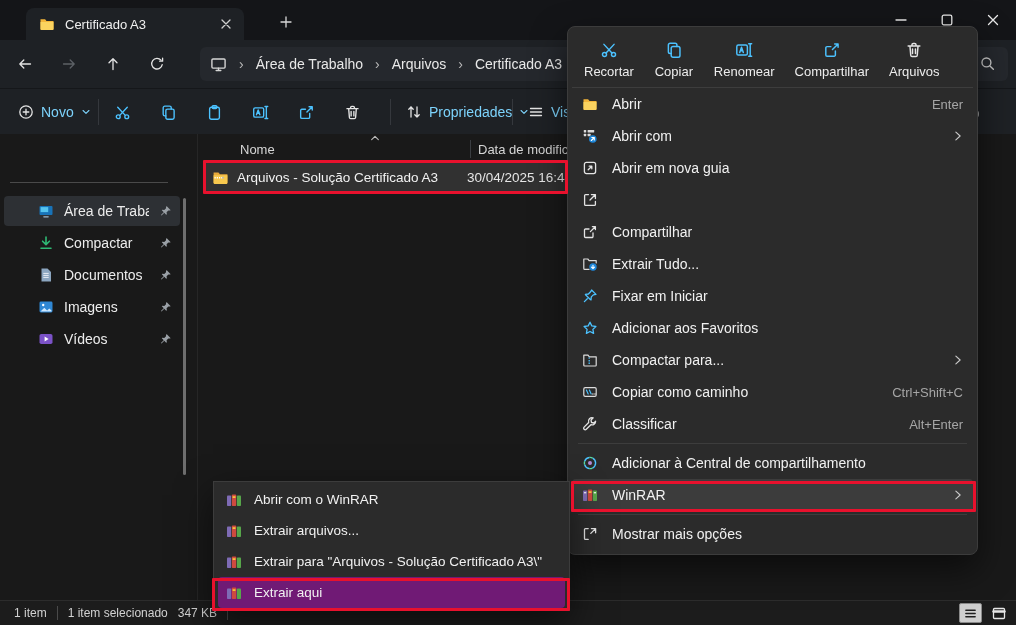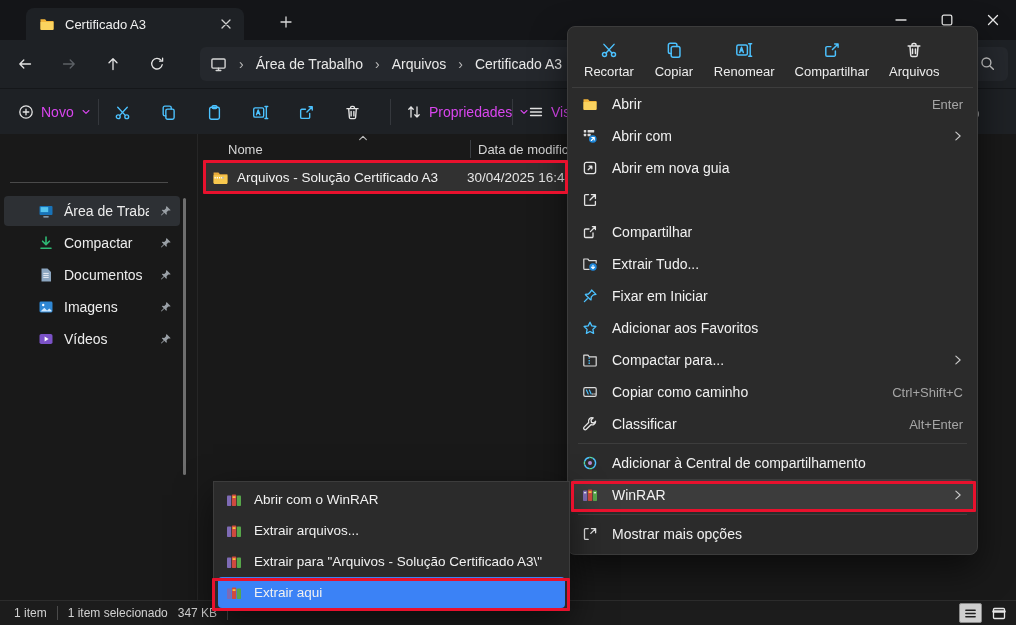--- a/index.html
+++ b/index.html
@@ -30,21 +30,21 @@
   .addressbar{position:absolute;left:200px;top:7px;width:590px;height:34px;background:#25282d;border-radius:6px;
               display:flex;align-items:center;gap:6px;padding:0 10px;color:#e8e8e8}
   .crumb{font-size:14px;white-space:nowrap}
   .crumb-sep{color:#b9b9b9;padding:0 6px}
   .searchbar{position:absolute;left:798px;top:7px;width:210px;height:34px;background:#25282d;border-radius:6px}
   .search-ic{position:absolute;left:181px;top:8px;color:#c9c9c9}
 
   
   .toolbar{position:absolute;left:0;top:88px;width:1016px;height:46px;background:#1e2125;border-top:1px solid #15171a}
   .tool-group{position:absolute;top:0;height:46px;display:flex;align-items:center}
-  .tbtn{display:flex;align-items:center;gap:7px;padding:6px 8px;border-radius:4px;color:#d946ef;font-size:14px}
+  .tbtn{display:flex;align-items:center;gap:7px;padding:6px 8px;border-radius:4px;color:#7dd3fc;font-size:14px}
   .tico{width:36px;height:34px;display:flex;align-items:center;justify-content:center;border-radius:4px}
   .blue{color:#4cc2ff}
   .white{color:#e4e4e4}
   .vdiv{position:absolute;top:10px;width:1px;height:26px;background:#35383d}
   .view-frag{position:absolute;left:964px;top:105px;font-size:14px;color:#a3a3a3}
 
   
   .sidebar{position:absolute;left:0;top:134px;width:196px;height:466px}
   .side-divider{position:absolute;left:10px;top:48px;width:158px;height:1px;background:#4a4a4a}
   .side-items{position:absolute;left:4px;top:62px;width:176px}
@@ -75,21 +75,21 @@
   .mi .lbl{flex:1;white-space:nowrap;overflow:hidden}
   .mi .sc{font-size:13px;color:#a6a6a6;white-space:nowrap}
   .mi .chev{color:#cbcbcb}
   .mi.hover{background:#3c3c3c}
   .msep{height:1px;background:#3d3d3d;margin:3px 6px}
 
   
   .submenu{position:absolute;left:213px;top:481px;width:357px;background:#2b2b2b;border:1px solid #3c3c3c;border-radius:0;
            box-shadow:0 14px 34px rgba(0,0,0,.55);z-index:45;padding:2px 4px}
   .smi{height:31px;display:flex;align-items:center;gap:12px;padding:0 8px;border-radius:4px;color:#f1f1f1;font-size:13.5px;white-space:nowrap}
-  .smi.hover{background:#3b82f6}
+  .smi.hover{background:#701a75}
 
   
   .statusbar{position:absolute;left:0;top:600px;width:1016px;height:25px;background:#1c1c1c;border-top:1px solid #2c2c2c;
              display:flex;align-items:center;font-size:12px;color:#d2d2d2;padding-left:14px;gap:10px}
   .sdiv{width:1px;height:14px;background:#4a4a4a}
   .view-btns{position:absolute;right:6px;top:2px;display:flex;gap:5px}
   .vb{width:23px;height:20px;display:flex;align-items:center;justify-content:center;border-radius:2px}
   .vb.active{background:#cfcfcf;border:1px solid #8a8a8a;color:#202020}
   .vb.idle{color:#e6e6e6}
 
@@ -339,21 +339,21 @@
               <path fill="currentColor" d="M9.6 1.6l4.8 4.8-1.1.4-1.8-.1-2.2 2.2.4 2.6-.9.4-2.3-2.3-3.4 3.4-.7-.7 3.4-3.4-2.3-2.3.4-.9 2.6.4 2.2-2.2-.1-1.8z"></path>
             </svg>
         </span>
       </div>
     </div>
     <div class="side-scroll"></div>
   </div>
   <div class="pane-split"></div>
 
   <div class="filelist">
-    <div class="col-head" style="left:28px">
+    <div class="col-head" style="left:40px">
       <span>Nome</span>
       <span class="sort-caret">
         <svg width="10" height="8" viewBox="0 0 12 8" class="st">
             <path d="M2 6l4-4 4 4"></path>
           </svg>
       </span>
     </div>
     <div class="col-div"></div>
     <div class="col-head" style="left:278px">
       <span>Data de modificação</span>

